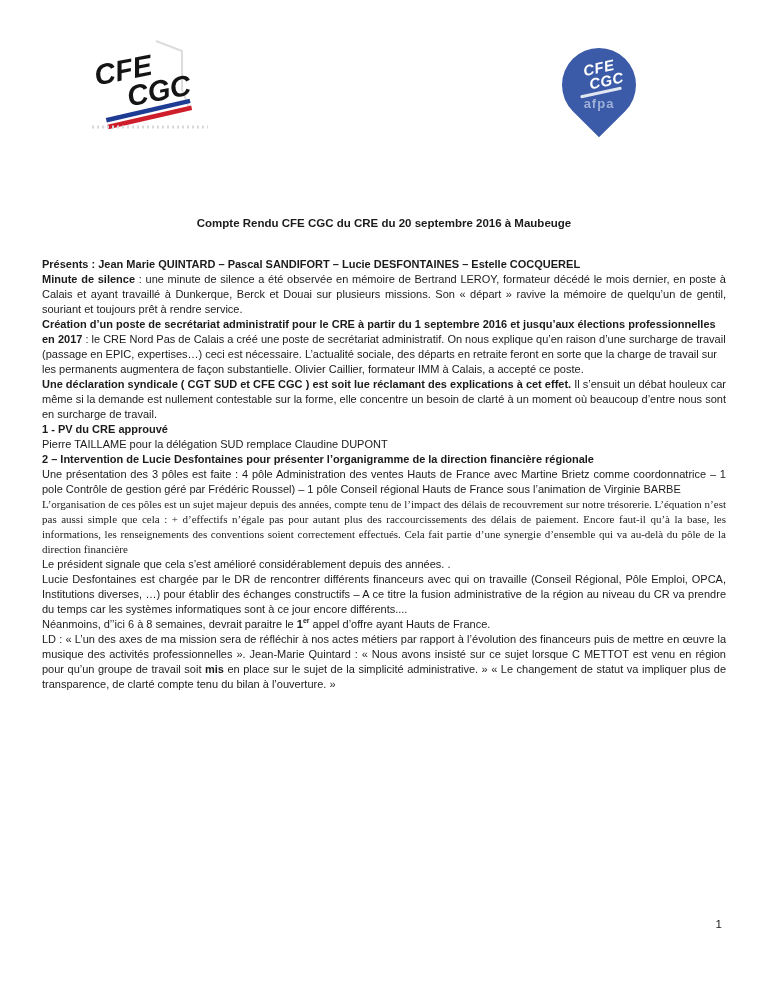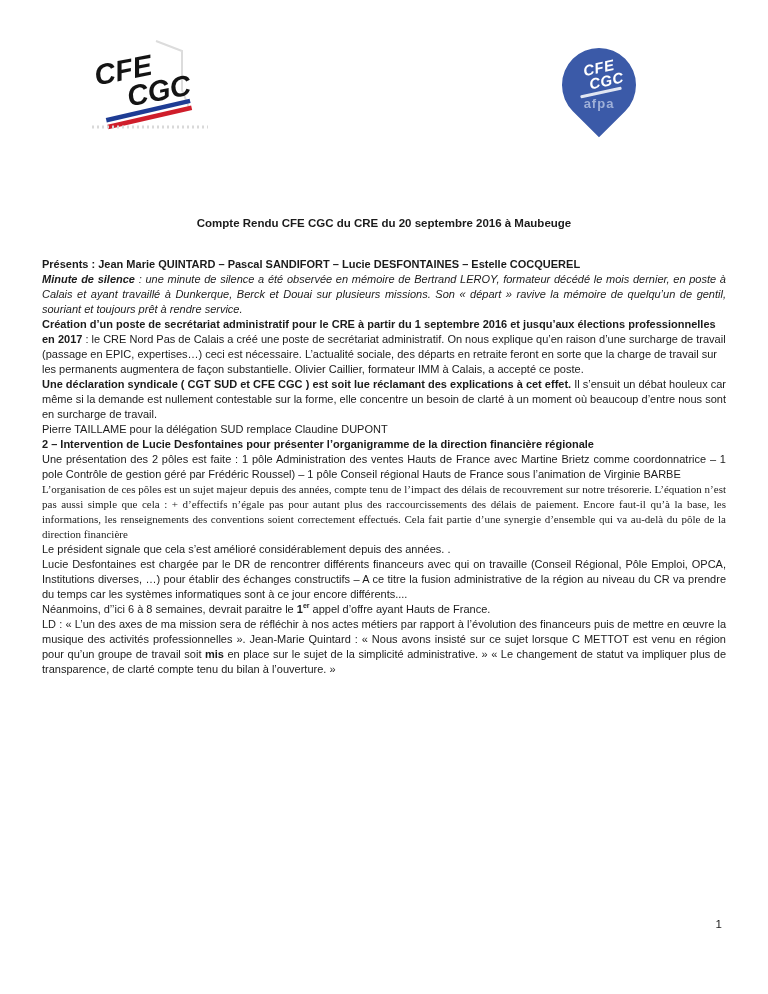--- a/index.html
+++ b/index.html
@@ -37,21 +37,21 @@
   .doc-title{
     position:absolute;top:181px;left:0;width:100%;text-align:center;
     font-weight:bold;font-size:11.5px;margin-top:36px;
   }
   
   .doc-body{position:absolute;left:42px;right:42px;top:257px;}
   p.para{margin:0;font-size:11px;line-height:15px;}
   p.justify{text-align:justify;}
   p.para sup{font-size:7px;line-height:0;font-weight:bold;}
   .p-presents{margin-bottom:28px;}
-  .p-minute{margin-bottom:24px;font-style:italic;}
+  .p-minute{margin-bottom:24px;}
   .p-creation{margin-bottom:11px;}
   .p-declaration{margin-bottom:23px;}
   .p-pv{margin-bottom:12px;}
   .p-pierre{margin-bottom:11px;}
   .p-intervention{margin-bottom:9px;}
   .p-presentation{margin-bottom:9px;}
   .p-organisation{margin-bottom:9px;font-family:Liberation Serif, serif;}
   .p-president{margin-bottom:9px;}
   .p-lucie{margin-bottom:11px;}
   .p-neanmoins{margin-bottom:9px;}
@@ -88,23 +88,24 @@
   </div>
 </div>
 
 <div class="doc-title">Compte Rendu CFE CGC du CRE du 20 septembre 2016 à Maubeuge</div>
 
 <div class="doc-body">
     <p class="para p-presents"><span style="font-weight: bold;">Présents : Jean Marie QUINTARD – Pascal SANDIFORT – Lucie DESFONTAINES – Estelle COCQUEREL</span></p>
     <p class="para p-minute justify"><span style="font-weight: bold;">Minute de silence</span><span> : une minute de silence a été observée en mémoire de Bertrand LEROY, formateur décédé le mois dernier, en poste à Calais et ayant travaillé à Dunkerque, Berck et Douai sur plusieurs missions. Son « départ » ravive la mémoire de quelqu’un de gentil, souriant et toujours prêt à rendre service.</span></p>
     <p class="para p-creation"><span style="font-weight: bold;">Création d’un poste de secrétariat administratif pour le CRE à partir du 1 septembre 2016  et jusqu’aux élections professionnelles en 2017</span><span> : le CRE Nord Pas de Calais a créé une poste de secrétariat administratif. On nous explique qu’en raison d’une surcharge de travail (passage en EPIC, expertises…) ceci est nécessaire. L’actualité sociale, des départs en retraite  feront en sorte que la charge de travail sur les permanents augmentera de façon substantielle. Olivier Caillier, formateur IMM à Calais, a accepté ce poste.</span></p>
     <p class="para p-declaration justify"><span style="font-weight: bold;">Une déclaration syndicale ( CGT SUD et CFE CGC ) est soit lue réclamant des explications à cet effet.</span><span> Il s’ensuit un débat houleux car même si la demande est nullement contestable sur la forme, elle concentre un besoin de clarté à un moment où beaucoup d’entre nous sont en surcharge de travail.</span></p>
+    <p class="para p-pv"><span style="font-weight: bold;">1 - PV du CRE approuvé</span></p>
     <p class="para p-pierre"><span>Pierre TAILLAME pour la délégation SUD remplace Claudine DUPONT</span></p>
     <p class="para p-intervention"><span style="font-weight: bold;">2 – Intervention de Lucie Desfontaines pour présenter l’organigramme de la direction financière régionale</span></p>
-    <p class="para p-presentation justify"><span>Une présentation des 2 pôles est faite : 1 pôle Administration des ventes Hauts de France  avec Martine Brietz comme coordonnatrice – 1 pole Contrôle de gestion  géré par Frédéric Roussel) – 1 pôle Conseil régional Hauts de France sous l’animation de Virginie BARBE</span></p>
+    <p class="para p-presentation justify"><span>Une présentation des 3 pôles est faite : 4 pôle Administration des ventes Hauts de France  avec Martine Brietz comme coordonnatrice – 1 pole Contrôle de gestion  géré par Frédéric Roussel) – 1 pôle Conseil régional Hauts de France sous l’animation de Virginie BARBE</span></p>
     <p class="para p-organisation justify"><span>L’organisation de ces pôles est un sujet majeur depuis des années, compte tenu de l’impact des délais de recouvrement sur notre trésorerie. L’équation n’est pas aussi simple que cela : + d’effectifs n’égale pas pour autant plus des raccourcissements des délais de paiement. Encore faut-il qu’à la base, les informations, les renseignements des conventions soient correctement effectués. Cela fait partie d’une synergie d’ensemble qui va au-delà du pôle de la direction financière</span></p>
     <p class="para p-president"><span>Le président signale que cela s’est amélioré considérablement depuis des années. .</span></p>
     <p class="para p-lucie justify"><span>Lucie Desfontaines est chargée par le DR de rencontrer différents financeurs avec qui on travaille (Conseil Régional, Pôle Emploi, OPCA, Institutions diverses, …) pour établir des échanges constructifs – A ce titre la fusion administrative de la région au niveau du CR va prendre du temps car les systèmes informatiques sont à ce jour encore différents....</span></p>
     <p class="para p-neanmoins"><span>Néanmoins, d’’ici 6 à 8 semaines, devrait paraitre le </span><span style="font-weight: bold;">1</span><sup>er</sup><span> appel d’offre ayant Hauts de France.</span></p>
     <p class="para p-ld justify"><span>LD : « L’un des axes de ma mission sera de réfléchir à nos actes métiers par rapport à l’évolution des financeurs puis de mettre en œuvre la musique des activités professionnelles ». Jean-Marie Quintard : « Nous avons insisté sur ce sujet lorsque C METTOT est venu en région pour qu’un groupe de travail soit </span><span style="font-weight: bold;">mis</span><span> en place sur le sujet de la simplicité administrative. » « Le changement de statut va impliquer plus de transparence, de clarté compte tenu du bilan à l’ouverture. »</span></p>
   </div>
 
 <div class="page-number">1</div>
 
 </body></html>

